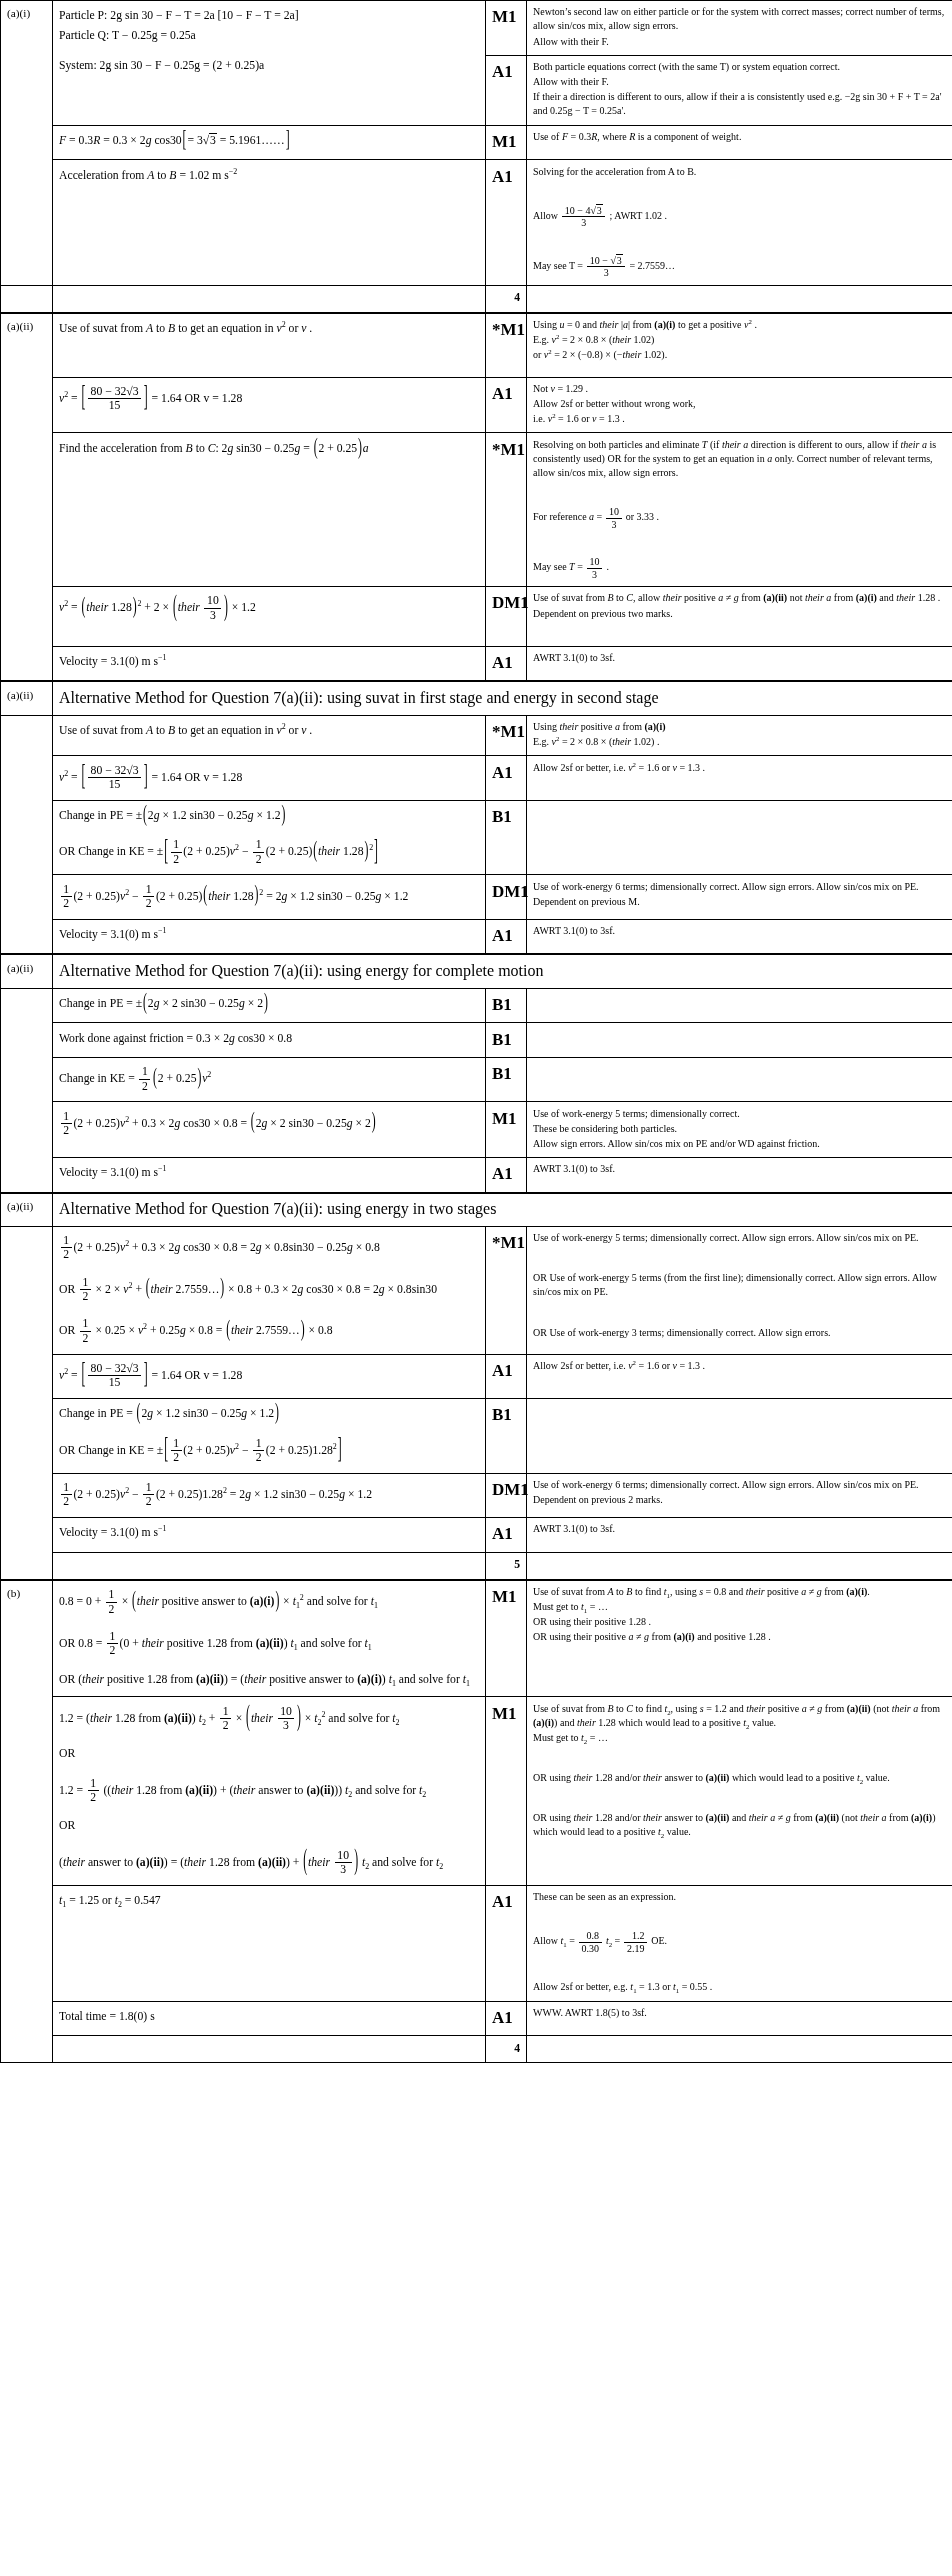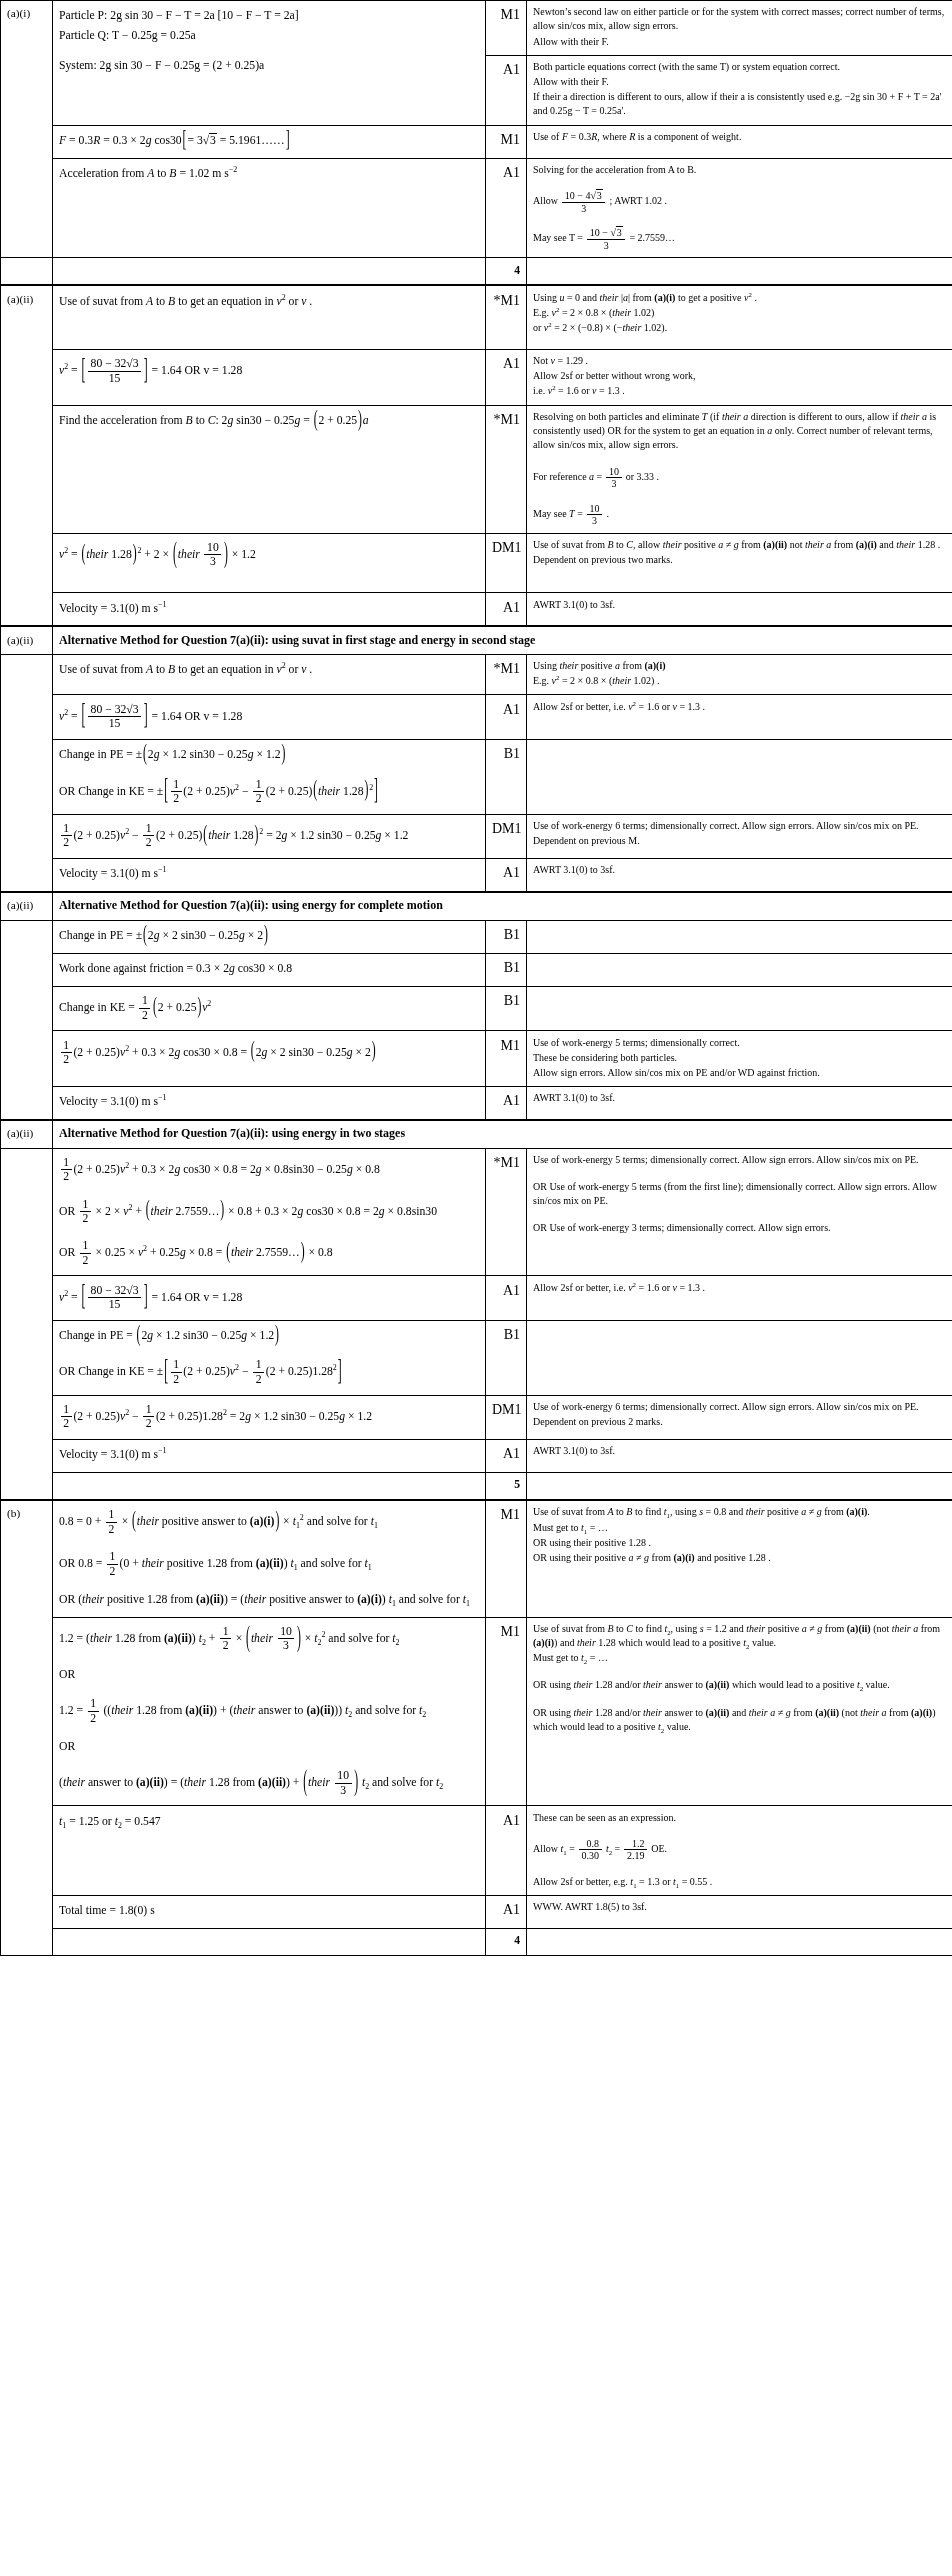--- a/index.html
+++ b/index.html
@@ -30,34 +30,34 @@
   col.c-notes { width: 427px; }
 
   td.part {
     text-align: left;
     padding-left: 3.5px;
     padding-top: 5.2px;
     font-size: 11.3px;
   }
   td.work { }
   td.mark {
-    text-align: right;
-    font-weight: normal;
+    text-align: left;
+    font-weight: bold;
     padding-right: 5.2px;
-    font-size: 14px;
+    font-size: 17px;
     white-space: nowrap;
   }
   td.notes { font-size: 10px; }
   td.total {
     text-align: right;
     font-weight: bold;
     padding-right: 5.2px;
   }
   tr.section-sep > td { border-top: 2.2px solid #000; }
-  td.altheader { font-weight: bold; font-size: 12px; margin-left: 36px; }
+  td.altheader { font-weight: normal; font-size: 16px; margin-left: 36px; }
 
   i, .it { font-style: italic; }
 
   
   .m { font-style: italic; }
   sup.s { font-size: 0.68em; vertical-align: super; line-height: 0; }
   sub.s { font-size: 0.68em; vertical-align: sub; line-height: 0; }
 
   .frac {
     display: inline-block;
@@ -79,21 +79,21 @@
     margin: 0 0.9px;
   }
   .big-br2 {
     display: inline-block;
     transform: scaleY(2.6);
     margin: 0 0.9px;
   }
   .mathline { margin: 3px 0; white-space: normal; }
   .blank { height: 1.3em; }
   p { margin: 0 0 0.9px 0; }
-  .sp { margin-top: 13px; }
+  .sp { margin-top: 26px; }
   .gap { height: 7.8px; }
 </style>
 </head>
 <body>
 
 <table class="ms">
 <colgroup>
   <col class="c-part">
       <col class="c-work">
       <col class="c-mark">

